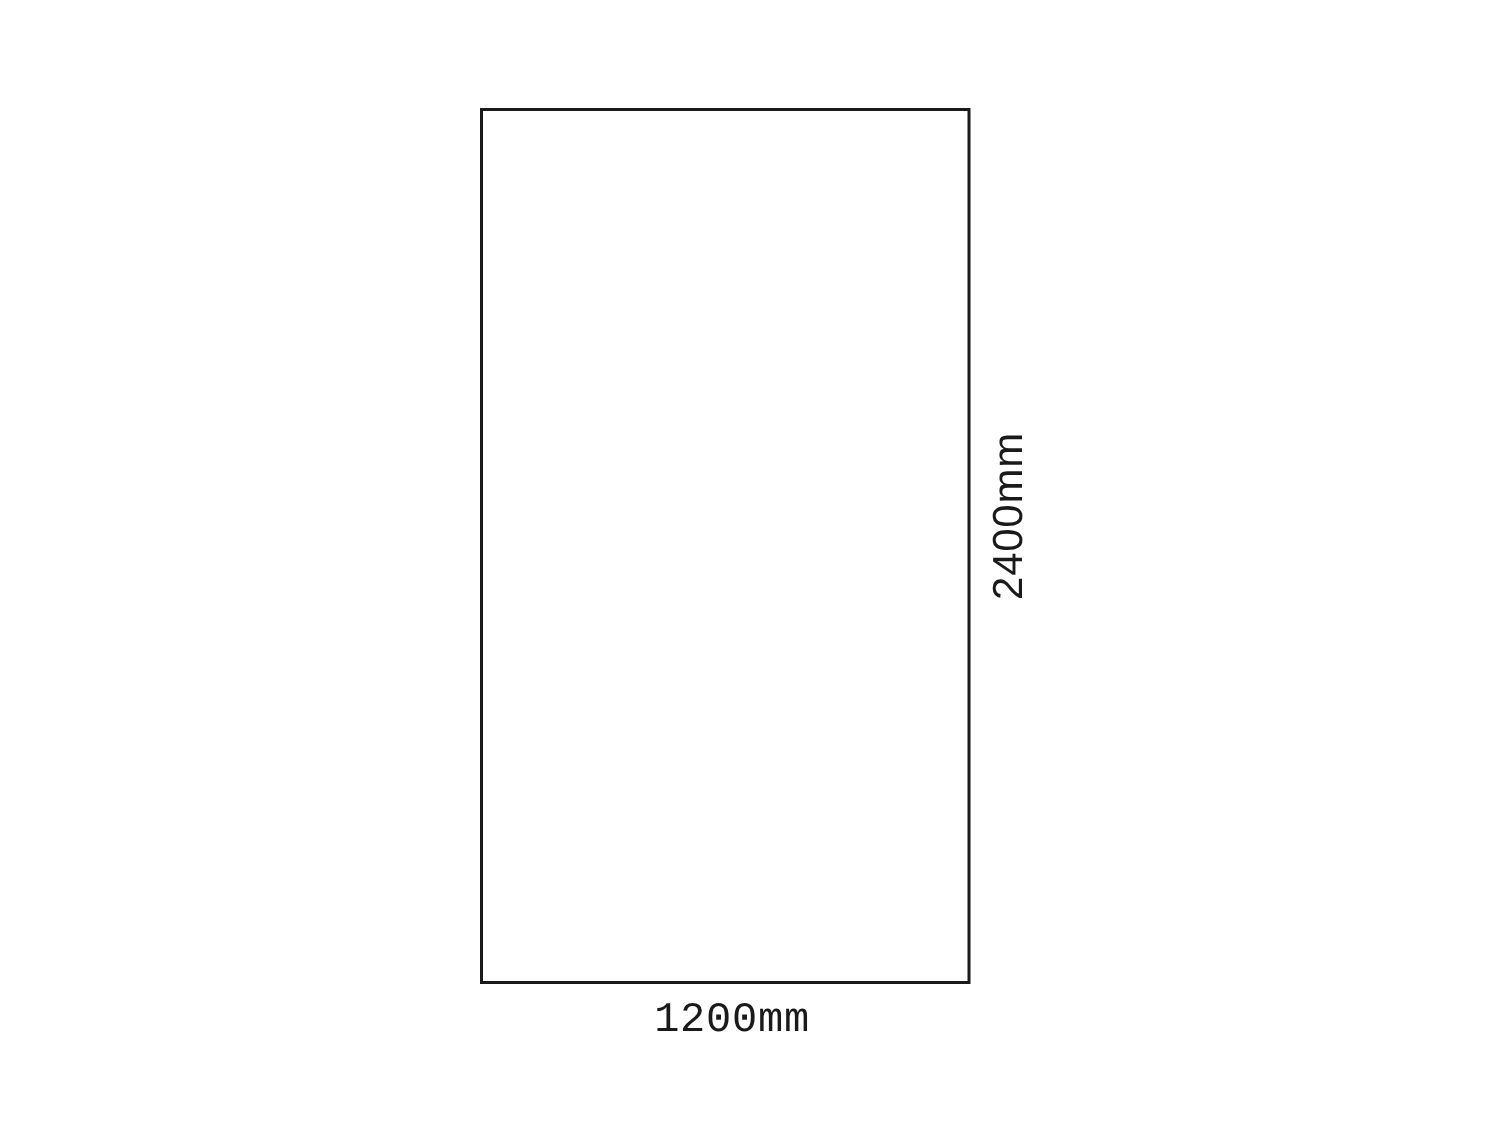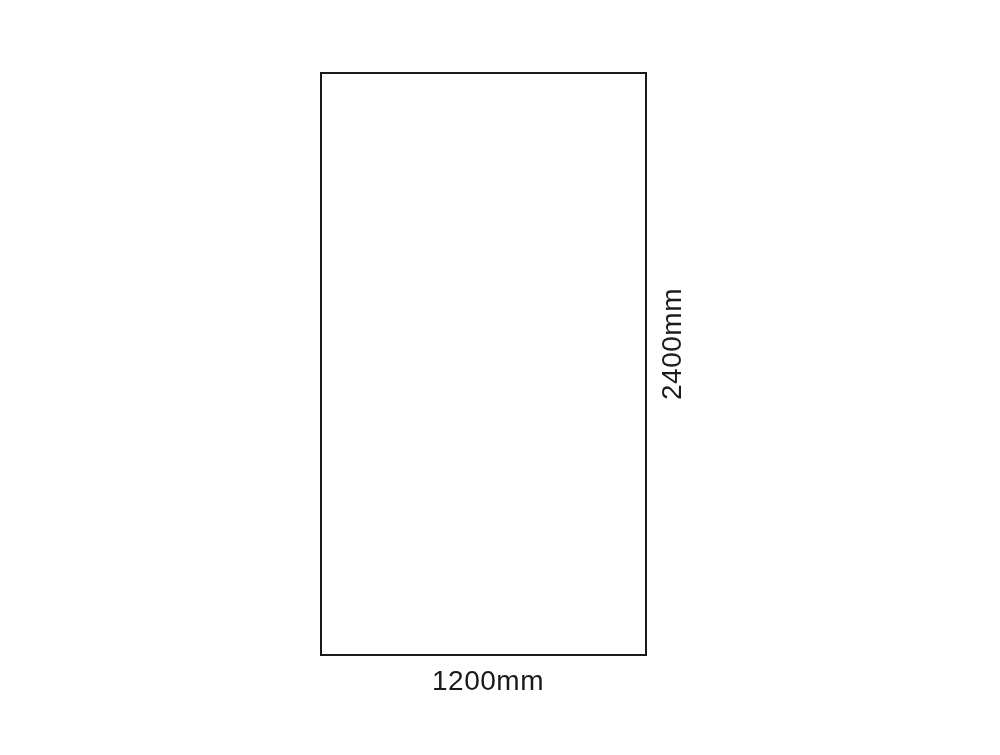--- a/index.html
+++ b/index.html
@@ -42,20 +42,21 @@
   .dim-label.height {
     left: 672px;
     top: 344px;
     transform: translate(-50%, -50%) rotate(-90deg);
     transform-origin: center center;
   }
   .dim-label.width {
     left: 488px;
     top: 681px;
     transform: translate(-50%, -50%);
+    font-family: Liberation Mono, monospace;
   }
 </style>
 </head>
 <body>
 
 <div class="canvas">
   <div class="panel-rect"></div>
   <div class="dim-label height">2400mm</div>
   <div class="dim-label width">1200mm</div>
 </div>

